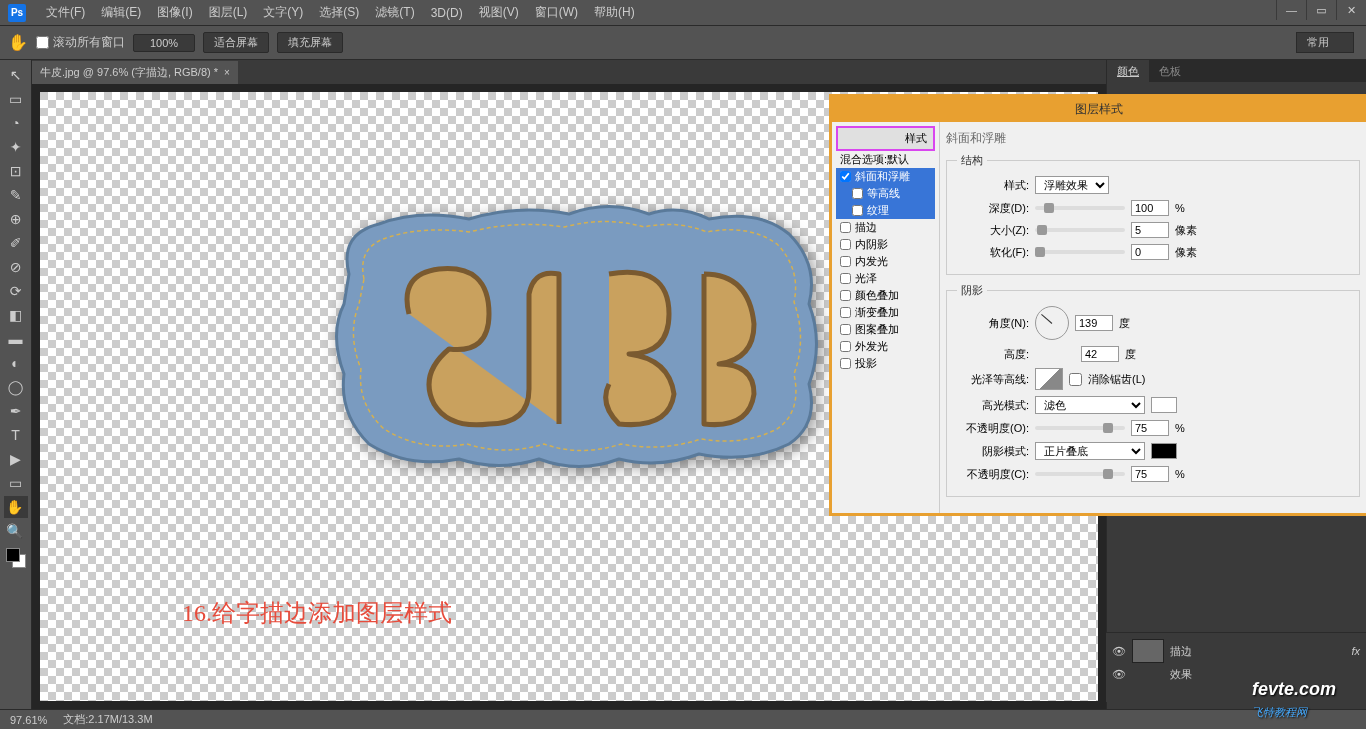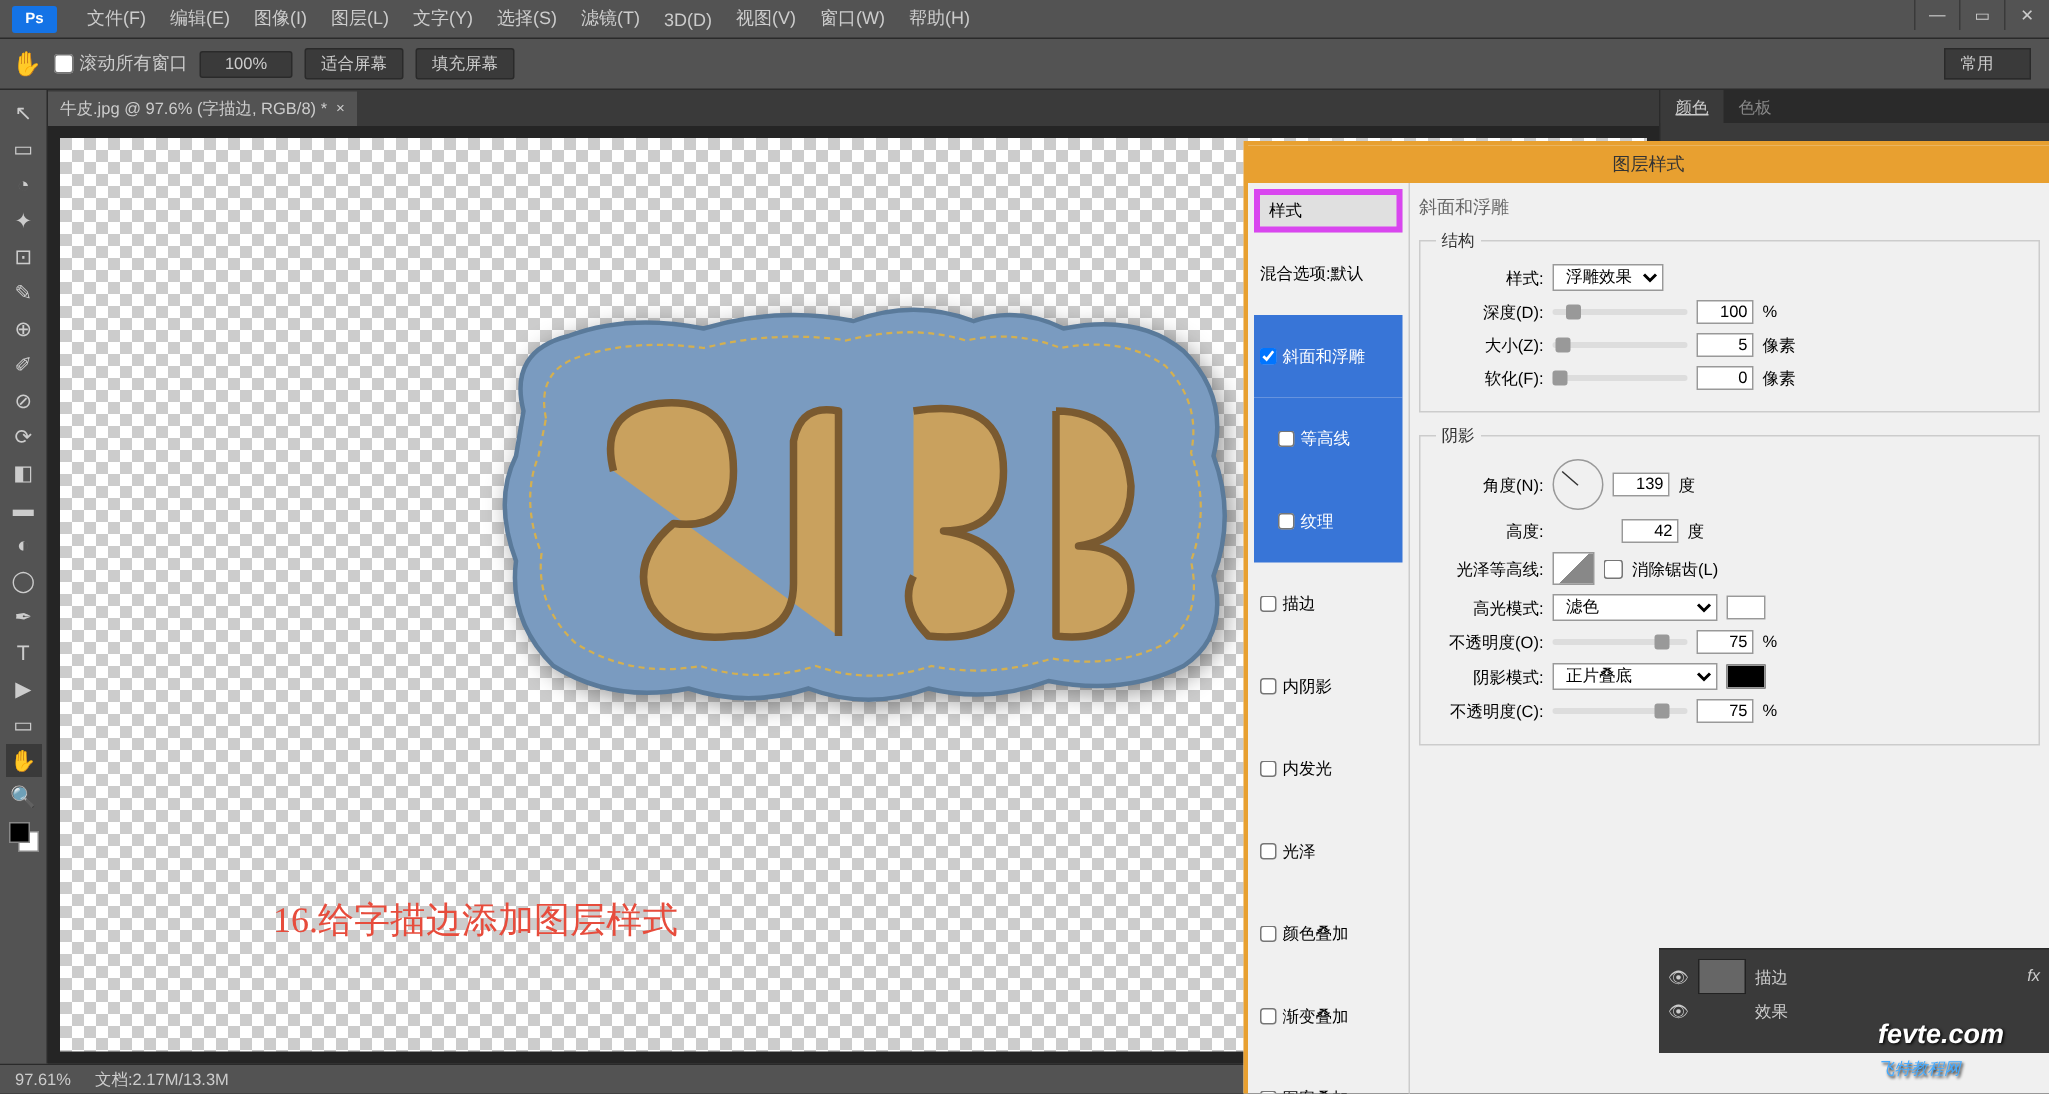--- a/index.html
+++ b/index.html
@@ -1,18 +1,18 @@
 <!DOCTYPE html>
 <html><head>
 <meta charset="utf-8">
 <style>
 * { margin: 0; padding: 0; box-sizing: border-box; font-family: "Microsoft YaHei", sans-serif; }
 body { background: #535353; width: 1366px; height: 729px; overflow: hidden; position: relative; }
 .menubar { background: #535353; height: 26px; display: flex; align-items: center; padding: 0 8px; border-bottom: 1px solid #2a2a2a; }
-.ps-logo { width: 30px; height: 18px; background: #1473e6; color: #fff; font-size: 10px; font-weight: bold; display: flex; align-items: center; justify-content: center; margin-right: 12px; border-radius: 2px; }
+.ps-logo { width: 18px; height: 18px; background: #1473e6; color: #fff; font-size: 10px; font-weight: bold; display: flex; align-items: center; justify-content: center; margin-right: 12px; border-radius: 2px; }
 .menu-item { color: #ccc; font-size: 12px; padding: 0 8px; cursor: pointer; }
 .window-controls { position: absolute; right: 0; top: 0; display: flex; }
 .win-btn { width: 30px; height: 20px; background: #535353; color: #ccc; display: flex; align-items: center; justify-content: center; font-size: 11px; cursor: pointer; border-left: 1px solid #3a3a3a; }
 .optionsbar { background: #535353; height: 34px; display: flex; align-items: center; padding: 0 8px; border-bottom: 1px solid #2a2a2a; gap: 8px; }
 .hand-icon { font-size: 16px; color: #ccc; }
 .checkbox-opt { display: flex; align-items: center; gap: 4px; color: #ccc; font-size: 12px; }
 .zoom-box { background: #3a3a3a; color: #ccc; font-size: 11px; padding: 2px 16px; border: 1px solid #2a2a2a; border-radius: 2px; }
 .fit-btn { background: #3a3a3a; color: #ccc; font-size: 11px; padding: 2px 10px; border: 1px solid #2a2a2a; border-radius: 2px; cursor: pointer; }
 .workspace-dd { position: absolute; right: 12px; background: #3a3a3a; color: #ccc; font-size: 11px; padding: 2px 24px 2px 10px; border: 1px solid #2a2a2a; }
 .main-area { display: flex; height: calc(100% - 60px - 20px); }
@@ -33,33 +33,33 @@
 .annotation { position: absolute; left: 150px; bottom: 80px; color: #e74c3c; font-size: 24px; font-family: "KaiTi", serif; }
 .panels-right { width: 260px; background: #3a3a3a; border-left: 1px solid #2a2a2a; }
 .panel-tabs { display: flex; background: #2a2a2a; height: 22px; }
 .panel-tab { color: #888; font-size: 11px; padding: 4px 10px; }
 .panel-tab.active { color: #ccc; background: #3a3a3a; text-decoration: underline; }
 .statusbar { height: 20px; background: #535353; display: flex; align-items: center; padding: 0 10px; gap: 16px; color: #ccc; font-size: 11px; border-top: 1px solid #2a2a2a; }
 .dialog { position: absolute; left: 829px; top: 94px; width: 540px; background: #f0f0f0; border: 3px solid #e8a030; }
 .dialog-title { background: #e8a030; color: #333; font-size: 12px; text-align: center; padding: 4px; }
 .dialog-body { display: flex; font-size: 12px; }
 .styles-col { width: 108px; border-right: 1px solid #ccc; padding: 4px; }
-.styles-header { background: #e0e0e0; padding: 3px 6px; font-size: 11px; border: 4px solid #d946ef; }
-.style-row { display: flex; align-items: center; gap: 4px; padding: 20px 4px; font-size: 11px; cursor: pointer; }
+.styles-header { background: #e0e0e0; padding: 3px 6px; font-size: 11px; border: 2px solid #d946ef; text-align: right; }
+.style-row { display: flex; align-items: center; gap: 4px; padding: 1px 4px; font-size: 11px; cursor: pointer; }
 .style-row.selected { background: #3875d7; color: #fff; }
 .style-row.sub { padding-left: 16px; }
 .style-cb { width: 11px; height: 11px; }
 .settings-col { flex: 1; padding: 8px 6px; }
 .section-label { font-size: 12px; color: #666; margin-bottom: 6px; }
 .fieldset { border: 1px solid #ccc; padding: 8px 10px; margin-bottom: 8px; }
 .fieldset-label { font-size: 11px; color: #333; padding: 0 4px; }
 .form-row { display: flex; align-items: center; gap: 6px; margin-bottom: 6px; font-size: 11px; }
 .form-label { width: 72px; text-align: right; }
 .sel { border: 1px solid #999; background: #fff; padding: 1px 4px; min-width: 70px; font-size: 11px; }
-.num-input { width: 38px; border: 1px solid #999; padding: 1px 3px; font-size: 11px; text-align: right; }
+.num-input { width: 38px; border: 1px solid #999; padding: 1px 3px; font-size: 11px; }
 .slider-track { width: 90px; height: 4px; background: #ddd; position: relative; border-radius: 2px; }
 .slider-thumb { position: absolute; top: -3px; width: 10px; height: 10px; background: #999; border-radius: 2px; }
 .radio-g { display: flex; align-items: center; gap: 4px; }
 .angle-dial { width: 34px; height: 34px; border: 1px solid #999; border-radius: 50%; position: relative; }
 .angle-line { position: absolute; left: 50%; top: 50%; width: 14px; height: 1px; background: #333; transform-origin: left center; transform: rotate(-139deg); }
 .contour-box { width: 28px; height: 22px; border: 1px solid #999; background: linear-gradient(135deg, #fff 50%, #888 50%); }
 .color-box { width: 26px; height: 16px; border: 1px solid #999; }
 .dlg-btn { background: #f0f0f0; border: 1px solid #999; padding: 3px 12px; font-size: 11px; cursor: pointer; }
 .btn-row { display: flex; gap: 10px; justify-content: center; padding: 6px; }
 .layers-mini { position: absolute; right: 0; top: 632px; width: 260px; height: 70px; background: #3a3a3a; color: #ccc; font-size: 11px; padding: 4px; border-top: 1px solid #2a2a2a; }

